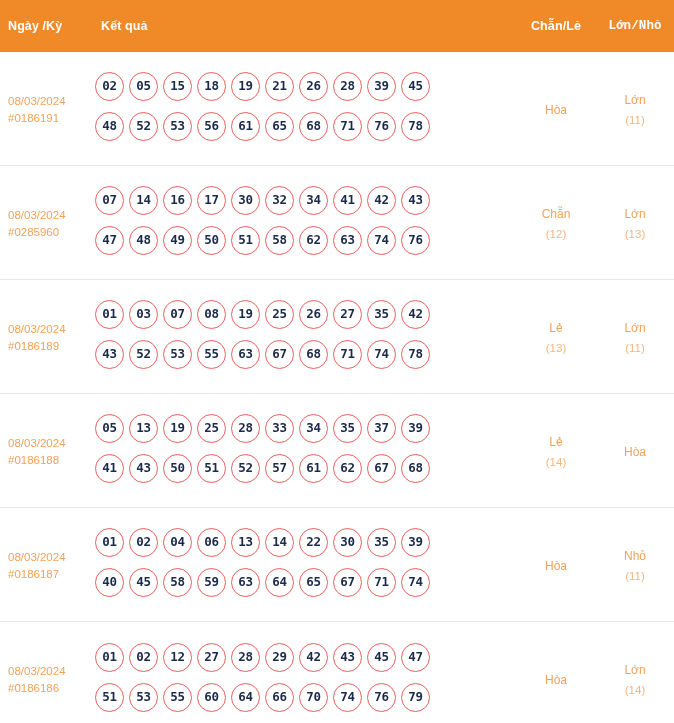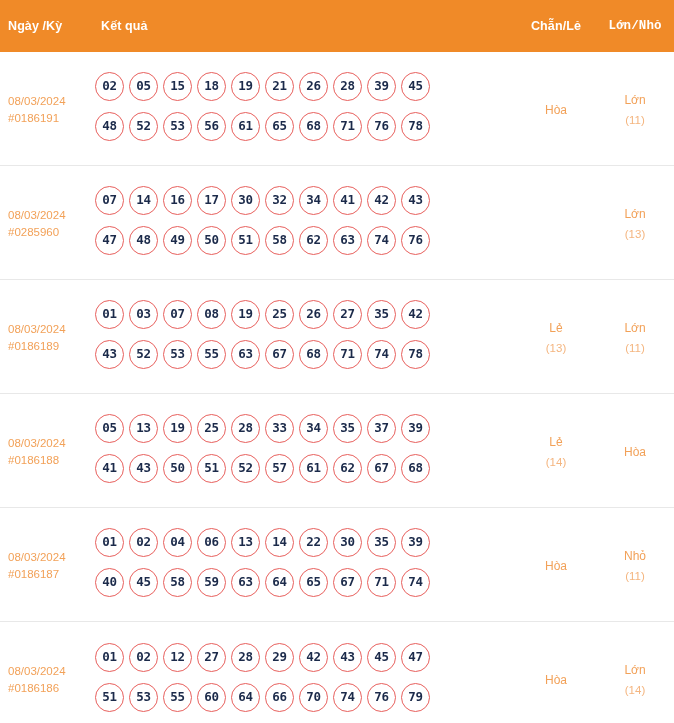--- a/index.html
+++ b/index.html
@@ -160,20 +160,21 @@
             <div class="ball">49</div>
             <div class="ball">50</div>
             <div class="ball">51</div>
             <div class="ball">58</div>
             <div class="ball">62</div>
             <div class="ball">63</div>
             <div class="ball">74</div>
             <div class="ball">76</div>
           </div>
         </div>
+        <div class="cell-oe"><span>Chẵn</span><span class="cnt">(12)</span></div>
         <div class="cell-bs"><span>Lớn</span><span class="cnt">(13)</span></div>
       </div>
       <div class="row">
         <div class="cell-date"><span>08/03/2024</span><span class="kyhieu">#0186189</span></div>
         <div class="cell-result">
           <div class="ball-line">
             <div class="ball">01</div>
             <div class="ball">03</div>
             <div class="ball">07</div>
             <div class="ball">08</div>

